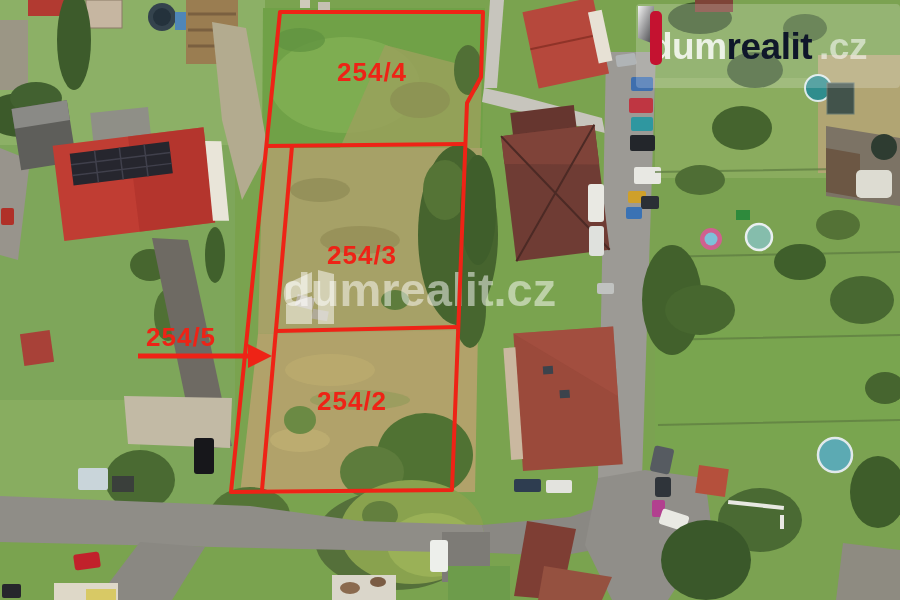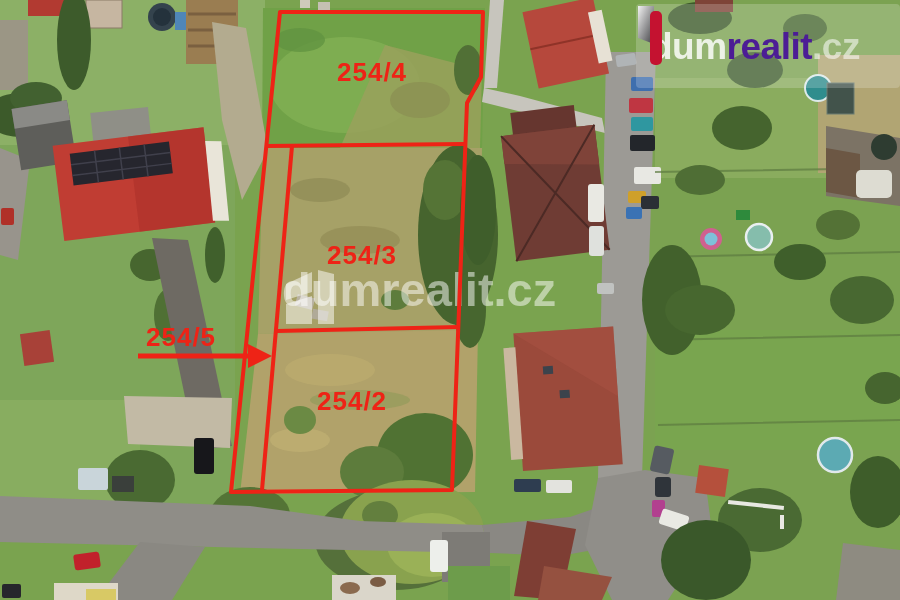--- a/index.html
+++ b/index.html
@@ -17,22 +17,22 @@
   .wm-text{font-size:47px;font-weight:bold;letter-spacing:0;line-height:1;}
   .overlay{z-index:4;}
   .plabel{font:bold 26px "Liberation Sans",sans-serif;letter-spacing:1px;}
   .logo{
     position:absolute;left:636px;top:4px;z-index:5;width:264px;height:84px;
     display:flex;align-items:center;gap:11px;padding-left:14px;box-sizing:border-box;
     background:rgba(255,255,255,0.20);border-radius:4px;
   }
   .logo-text{font-size:37px;font-weight:bold;letter-spacing:-0.5px;line-height:1;}
   .logo-dum{color:rgba(255,255,255,0.82);}
-  .logo-realit{color:#4c1d95;}
-  .logo-cz{color:rgba(255,255,255,0.55);}
+  .logo-realit{color:#0f172a;}
+  .logo-cz{color:rgba(255,255,255,0.55);margin-left:7px;}
 </style>
 </head>
 <body>
 
 <div class="stage">
 
   <svg class="photo" width="900" height="600" viewBox="0 0 900 600">
 
     <rect x="0" y="0" width="900" height="600" fill="#7aa34f"></rect>
     <rect x="0" y="0" width="265" height="145" fill="#8cb066"></rect>

